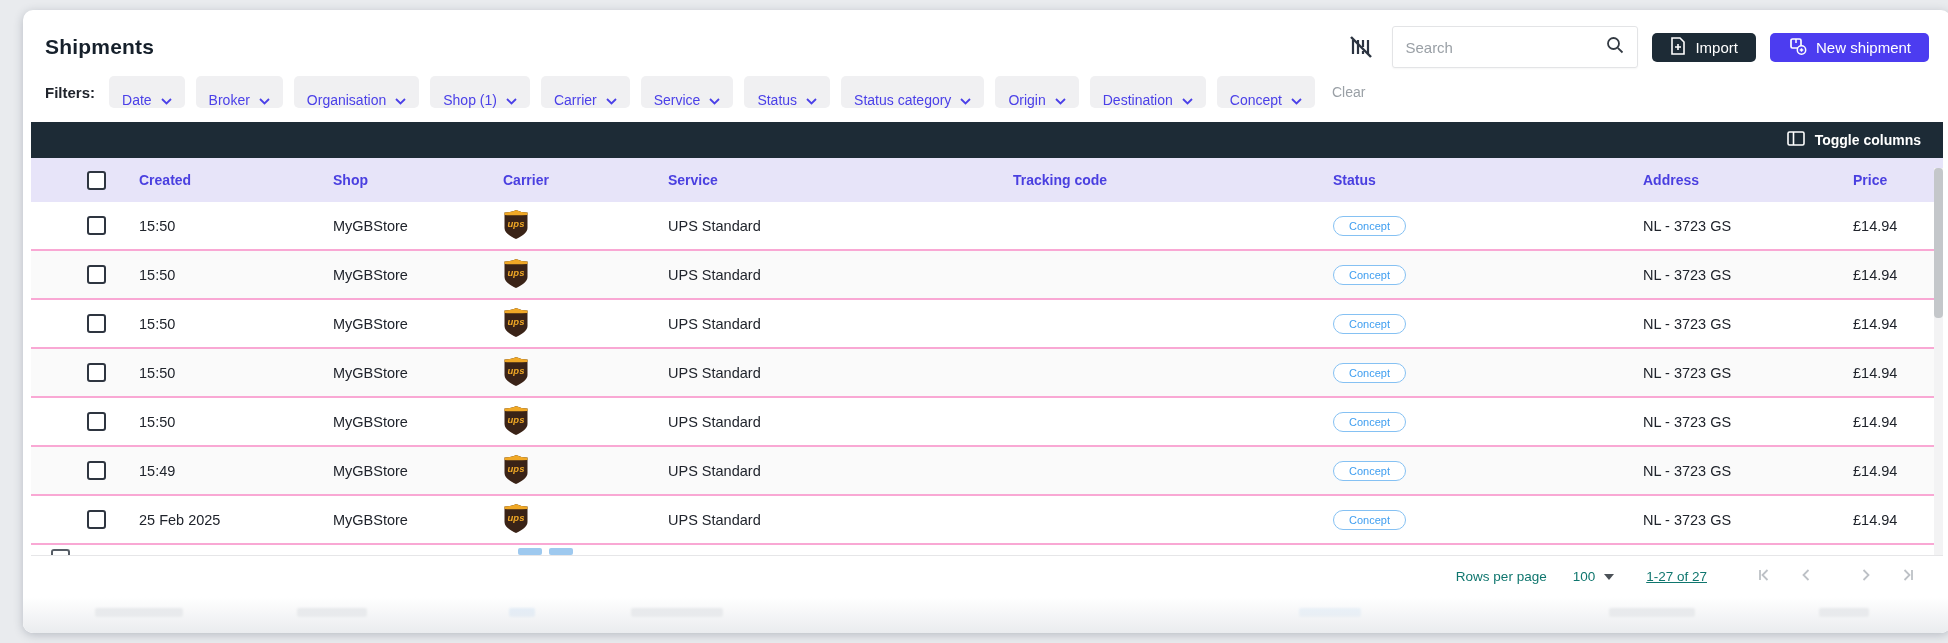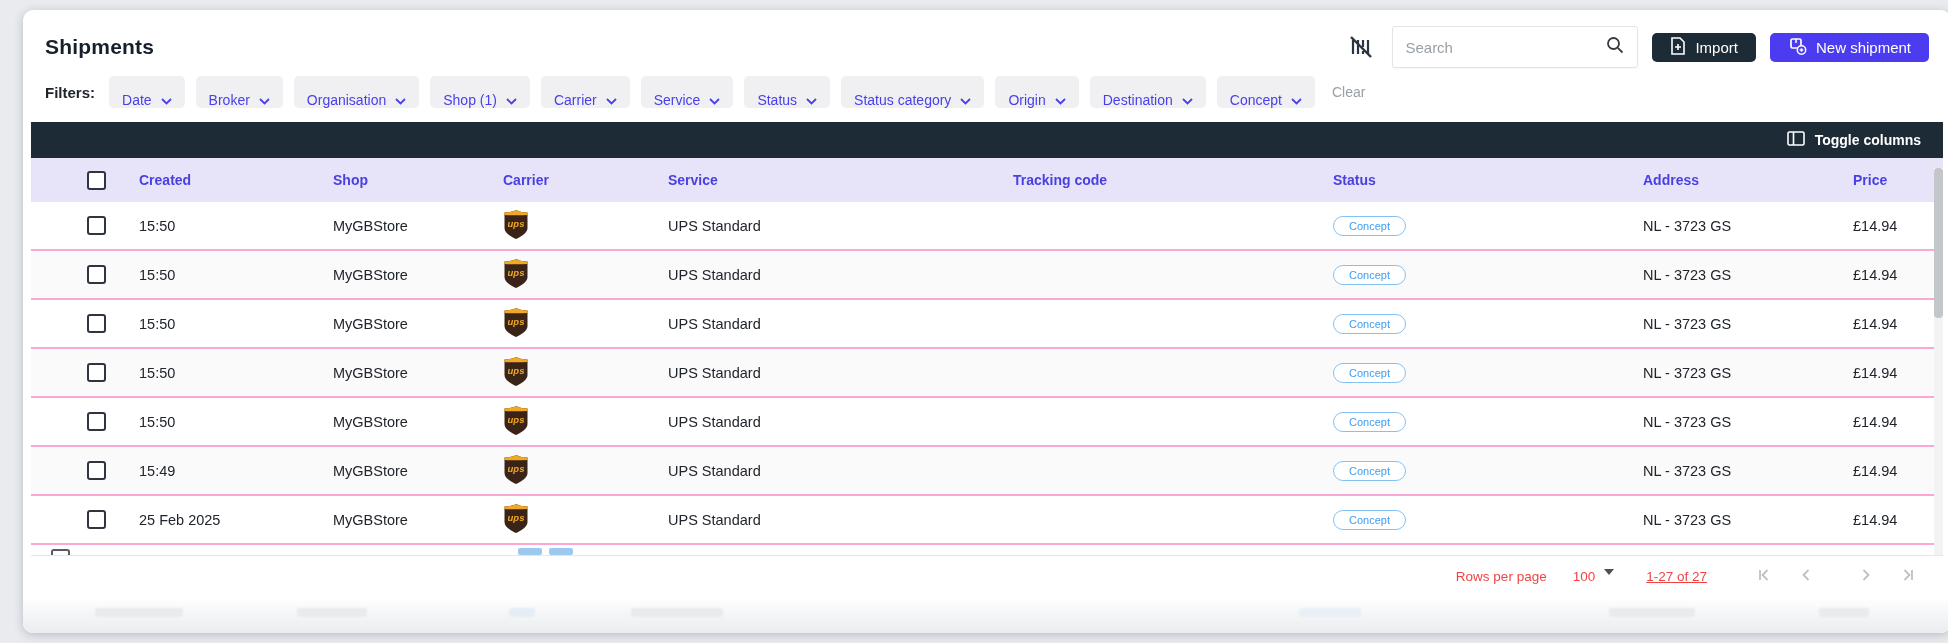--- a/index.html
+++ b/index.html
@@ -76,22 +76,22 @@
 
   
   .scrollbar-track { position:absolute; right:0px; top:46px; width:9px; bottom:0; background:#f3f3f4; }
   .scrollbar-thumb { position:absolute; right:0; top:0; width:9px; height:150px; background:#c4c7ca; border-radius:4px; }
 
   
   .pagination {
     height:42px; border-top:1px solid #e6e6e8; display:flex; align-items:center;
     justify-content:flex-end; padding-right:26px; gap:0; background:#fff; margin:0 8px 0 8px;
   }
-  .pag-text { font-size:13.5px; color:#ef4444; }
-  .rpp-value { display:flex; align-items:flex-start; gap:9px; margin-left:26px; cursor:pointer; }
+  .pag-text { font-size:13.5px; color:#0f766e; }
+  .rpp-value { display:flex; align-items:center; gap:9px; margin-left:26px; cursor:pointer; }
   .caret-down { width:0; height:0; border-left:5px solid transparent; border-right:5px solid transparent; border-top:6px solid #4b5157; }
   .range-label { margin-left:32px;text-decoration:underline; }
   .pager-icons { display:flex; align-items:center; gap:24px; margin-left:48px; }
   .pager-icons svg { cursor:pointer; }
 
   
   .ghost { flex:1; position:relative; background:#fff; }
   .ghost-row { position:absolute; left:8px; right:8px; top:8px; height:16px; opacity:.28; filter:blur(1px); }
   .ghost-bar { position:absolute; top:3px; height:9px; border-radius:2px; background:#9aa2aa; }
   .ghost-grad { position:absolute; inset:0; background:linear-gradient(to bottom, rgba(255,255,255,.2), rgba(233,235,238,.95)); }

